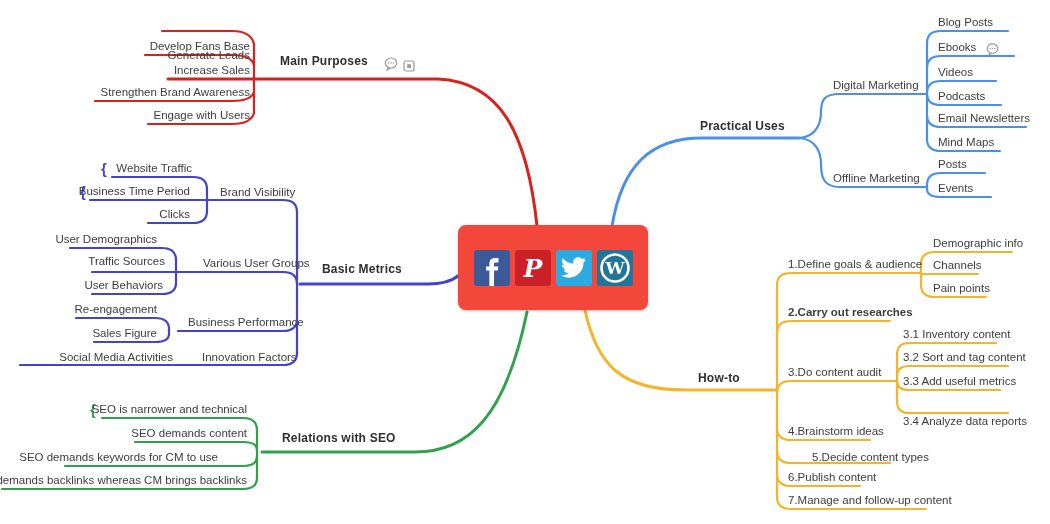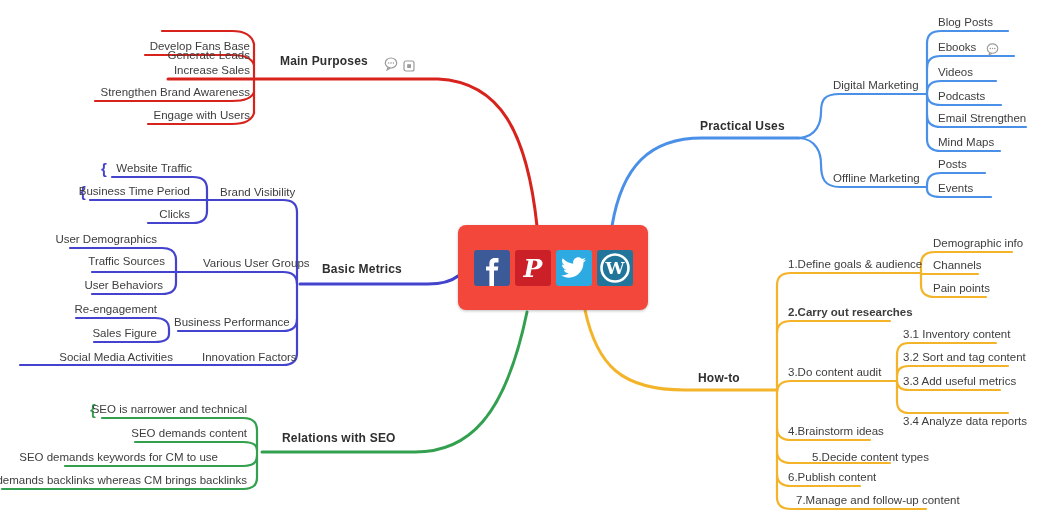--- a/index.html
+++ b/index.html
@@ -129,38 +129,38 @@
     <svg width="14" height="13" viewBox="0 0 15 14">
         <ellipse cx="7" cy="6" rx="5.7" ry="5" fill="none" stroke="#9b9b9b" stroke-width="1.2"></ellipse>
         <path d="M4,10.5 L3,13 L6.5,11" fill="none" stroke="#9b9b9b" stroke-width="1.1"></path>
         <circle cx="4.6" cy="6" r="0.8" fill="#9b9b9b"></circle>
         <circle cx="7" cy="6" r="0.8" fill="#9b9b9b"></circle>
         <circle cx="9.4" cy="6" r="0.8" fill="#9b9b9b"></circle>
       </svg>
   </span>
   <div class="lbl" style="left:938px;top:65px;">Videos</div>
   <div class="lbl" style="left:938px;top:89px;">Podcasts</div>
-  <div class="lbl" style="left:938px;top:111px;">Email Strengthen</div>
+  <div class="lbl" style="left:938px;top:111px;">Email Newsletters</div>
   <div class="lbl" style="left:938px;top:135px;">Mind Maps</div>
   <div class="lbl" style="left:833px;top:171px;">Offline Marketing</div>
   <div class="lbl" style="left:938px;top:157px;">Posts</div>
   <div class="lbl" style="left:938px;top:181px;">Events</div>
 
   <div class="title" style="left:322px;top:262px;">Basic Metrics</div>
   <div class="lbl" style="left:220px;top:185px;">Brand Visibility</div>
   <span class="brace" style="left: 101px; top: 161px; color: rgb(67, 67, 205);">{</span>
   <div class="lbl" style="right:858px;top:161px;">Website Traffic</div>
   <span class="brace" style="left: 80px; top: 184px; color: rgb(67, 67, 205);">{</span>
   <div class="lbl" style="right:860px;top:184px;">Business Time Period</div>
   <div class="lbl" style="right:860px;top:207px;">Clicks</div>
   <div class="lbl" style="left:195px;top:256px;margin-left:8px;">Various User Groups</div>
   <div class="lbl" style="right:893px;top:232px;">User Demographics</div>
   <div class="lbl" style="right:885px;top:254px;">Traffic Sources</div>
   <div class="lbl" style="right:887px;top:278px;">User Behaviors</div>
-  <div class="lbl" style="left:174px;top:315px;">Business Performance</div>
+  <div class="lbl" style="left:188px;top:315px;">Business Performance</div>
   <div class="lbl" style="right:893px;top:302px;">Re-engagement</div>
   <div class="lbl" style="right:893px;top:326px;">Sales Figure</div>
   <div class="lbl" style="left:202px;top:350px;">Innovation Factors</div>
   <div class="lbl" style="right:877px;top:350px;">Social Media Activities</div>
 
   <div class="title" style="left:282px;top:431px;">Relations with SEO</div>
   <span class="brace" style="left: 90px; top: 402px; color: rgb(51, 160, 79);">{</span>
   <div class="lbl" style="right:803px;top:402px;">SEO is narrower and technical</div>
   <div class="lbl" style="right:803px;top:426px;">SEO demands content</div>
   <div class="lbl" style="right:832px;top:450px;">SEO demands keywords for CM to use</div>
@@ -173,21 +173,21 @@
   <div class="lbl" style="left:933px;top:281px;">Pain points</div>
   <div class="lbl" style="left:788px;top:305px;font-weight:bold;">2.Carry out researches</div>
   <div class="lbl" style="left:788px;top:365px;">3.Do content audit</div>
   <div class="lbl" style="left:903px;top:327px;">3.1 Inventory content</div>
   <div class="lbl" style="left:903px;top:350px;">3.2 Sort and tag content</div>
   <div class="lbl" style="left:903px;top:374px;">3.3 Add useful metrics</div>
   <div class="lbl" style="left:903px;top:397px;margin-top:17px;">3.4 Analyze data reports</div>
   <div class="lbl" style="left:788px;top:424px;">4.Brainstorm ideas</div>
   <div class="lbl" style="left:788px;top:450px;margin-left:24px;">5.Decide content types</div>
   <div class="lbl" style="left:788px;top:470px;">6.Publish content</div>
-  <div class="lbl" style="left:788px;top:493px;margin-left:8px;">7.Manage and follow-up content</div>
+  <div class="lbl" style="left:788px;top:493px;">7.Manage and follow-up content</div>
 
   <div class="center-node" style="background: rgb(242, 71, 58);">
     <div class="icon-row">
       <div class="tile" style="background: rgb(61, 90, 152);">
         <svg width="36" height="36" viewBox="0 0 36 36">
             <path fill="#fff" d="M24.5 12.5h-3c-.9 0-1.5.6-1.5 1.6v2.4h4.3l-.6 4h-3.7V36h-4.6V20.5H12v-4h3.4v-2.9c0-3.4 2-5.6 5.3-5.6l3.8.1v4.4z"></path>
           </svg>
       </div>
       <div class="tile" style="background: rgb(203, 32, 39);">
         <svg width="36" height="36" viewBox="0 0 36 36">

